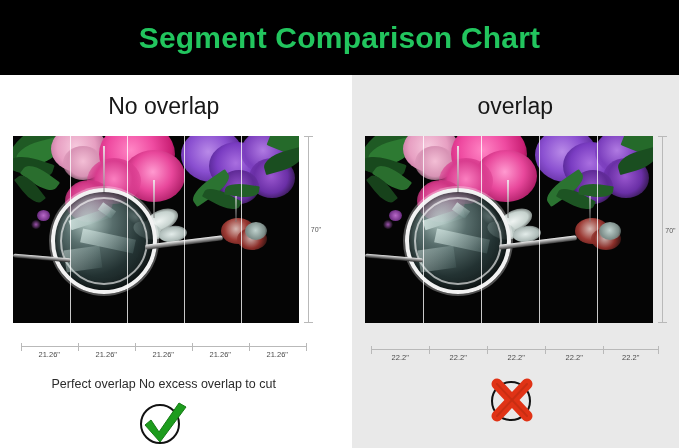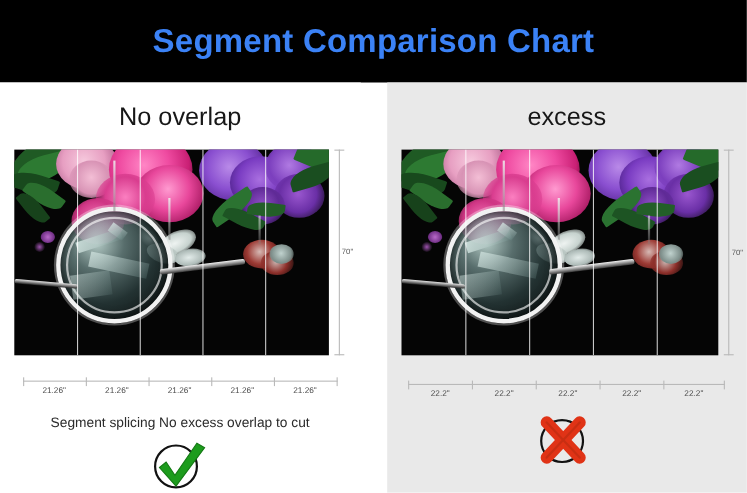--- a/index.html
+++ b/index.html
@@ -13,21 +13,21 @@
   .page { position: relative; width: 679px; height: 448px; }
 
   
   .banner {
     position: absolute; left: 0; top: 0;
     width: 679px; height: 75px;
     background: #000000;
     display: flex; align-items: center; justify-content: center;
   }
   .banner-title {
-    color: #3b82f6;
+    color: #22c55e;
     font-size: 30px;
     font-weight: 700;
     letter-spacing: 0.2px;
     line-height: 1;
   }
 
   
   .panels {
     position: absolute; left: 0; top: 75px;
     width: 679px; height: 398px;
@@ -288,33 +288,33 @@
         <div class="tick" style="left:171px;"></div>
         <div class="tick" style="left:228px;"></div>
         <div class="tick" style="left:285px;"></div>
         <div class="seg" style="left:0px;width:57px;">21.26"</div>
         <div class="seg" style="left:57px;width:57px;">21.26"</div>
         <div class="seg" style="left:114px;width:57px;">21.26"</div>
         <div class="seg" style="left:171px;width:57px;">21.26"</div>
         <div class="seg" style="left:228px;width:57px;">21.26"</div>
       </div>
 
-      <div class="caption">Segment splicing No excess overlap to cut</div>
+      <div class="caption">Perfect overlap No excess overlap to cut</div>
 
       <div class="verdict">
         <div class="ring"></div>
         <svg width="52" height="48" viewBox="0 0 52 48">
           <path d="M7 24 L13 19 L21 31 L41 2 L48 6 L22 41 Z" fill="#1d9c1d" stroke="#157a15" stroke-width="1"></path>
         </svg>
       </div>
     </div>
 
     <div class="panel right">
 
-      <div class="panel-heading">excess</div>
+      <div class="panel-heading">overlap</div>
 
       <div class="figure">
 
         <div class="mural">
           <div class="flora">
 
             <div class="leaf" style="left:-6px;top:-4px;width:52px;height:30px;background:#1f5a24;transform:rotate(-28deg);"></div>
             <div class="leaf" style="left:2px;top:6px;width:46px;height:22px;background:#2d7a32;transform:rotate(-14deg);"></div>
             <div class="leaf" style="left:-4px;top:22px;width:44px;height:18px;background:#18491d;transform:rotate(18deg);"></div>
             <div class="leaf" style="left:8px;top:34px;width:38px;height:16px;background:#2a6e2e;transform:rotate(36deg);"></div>

